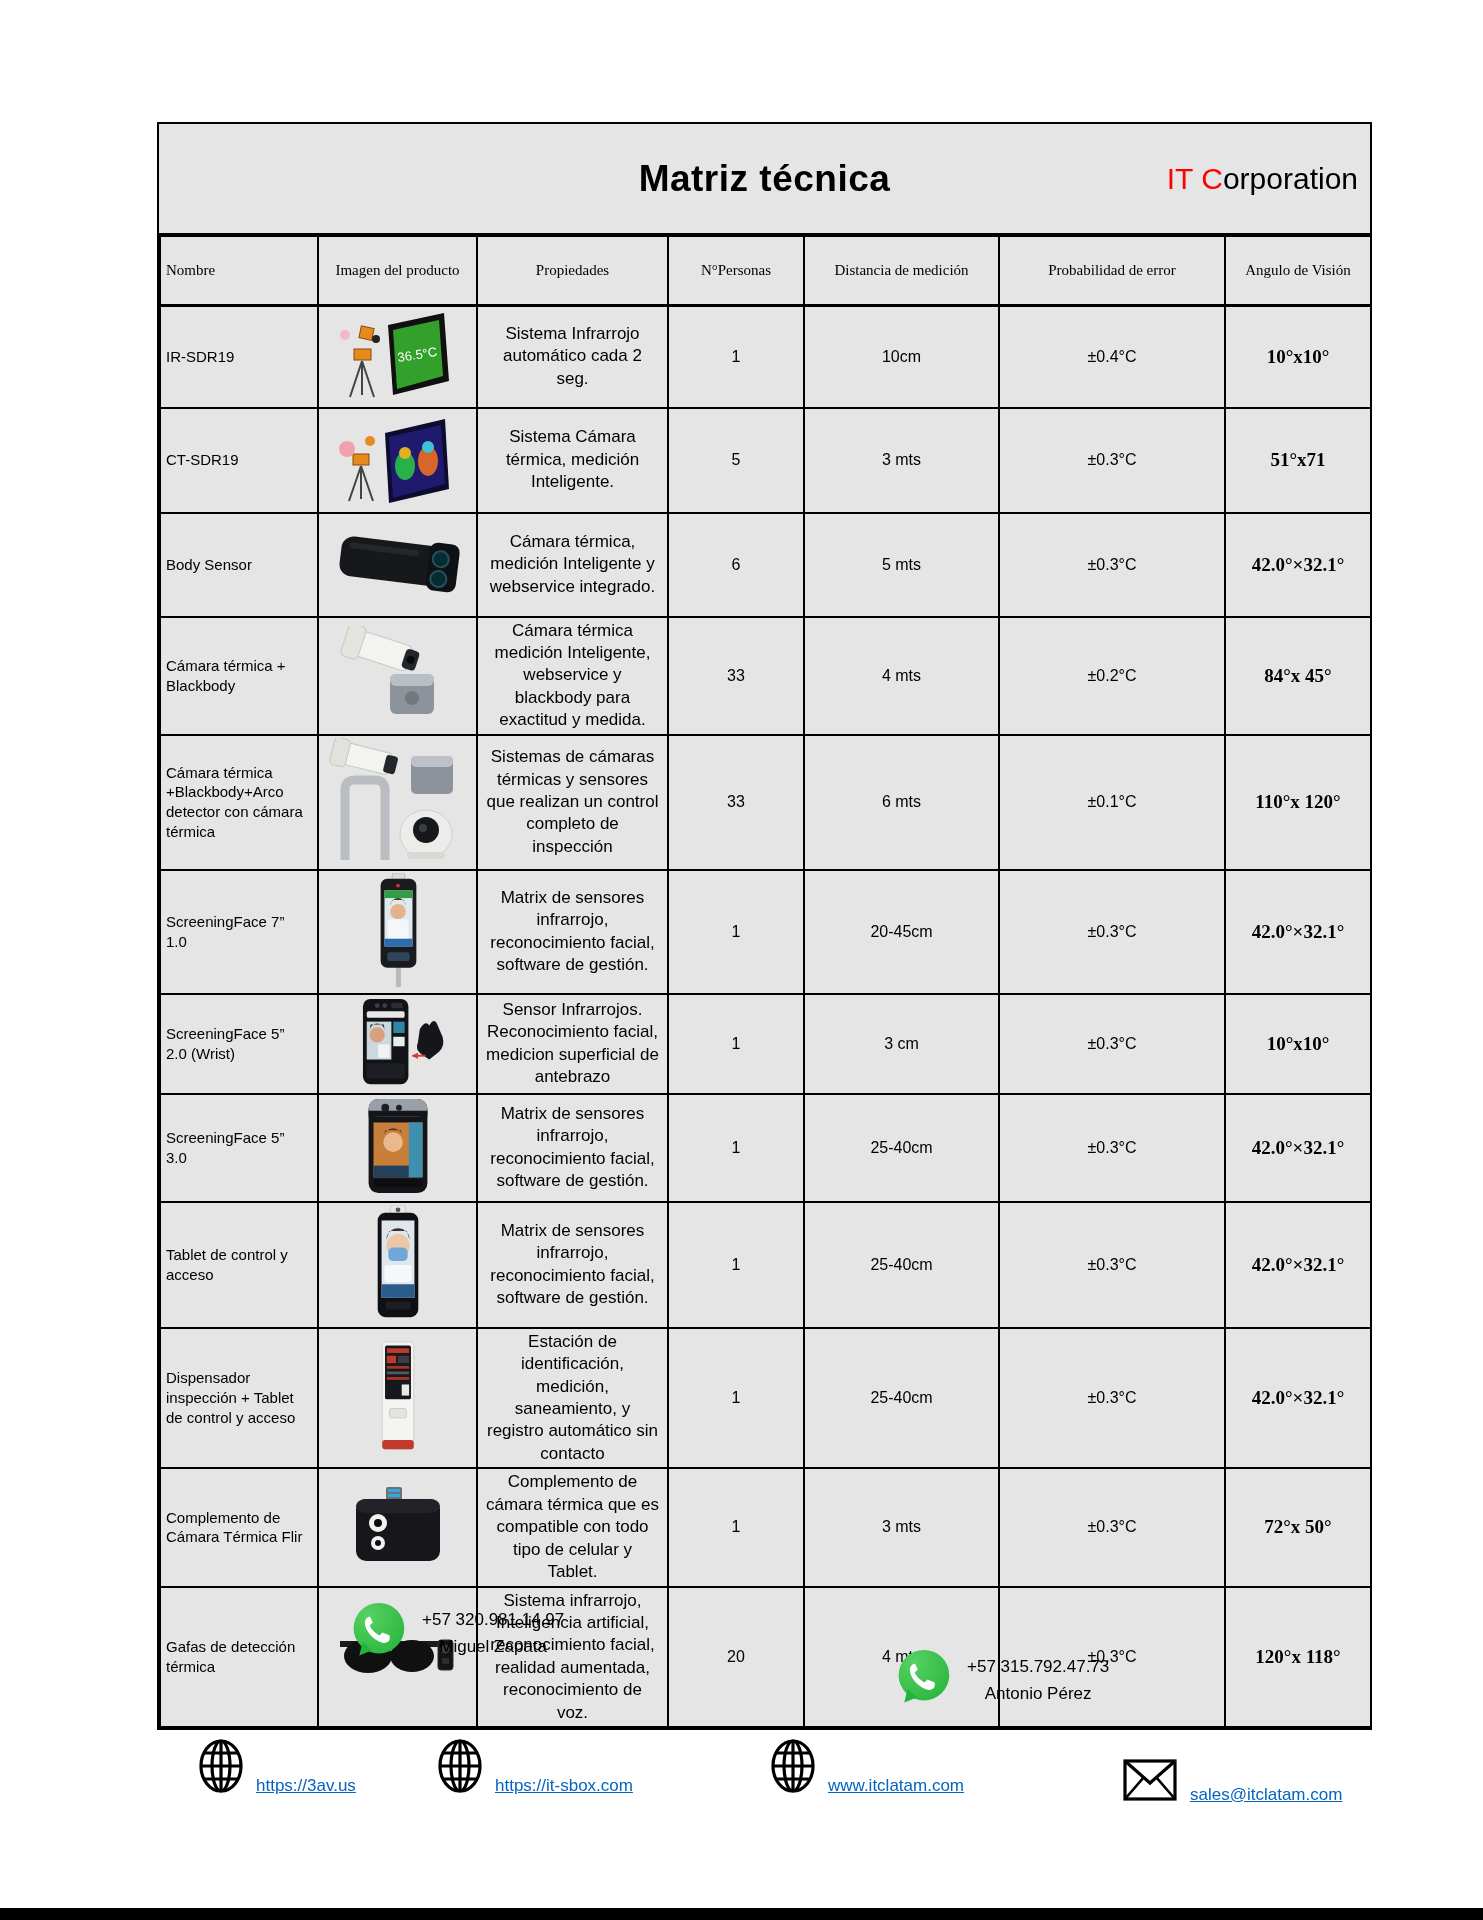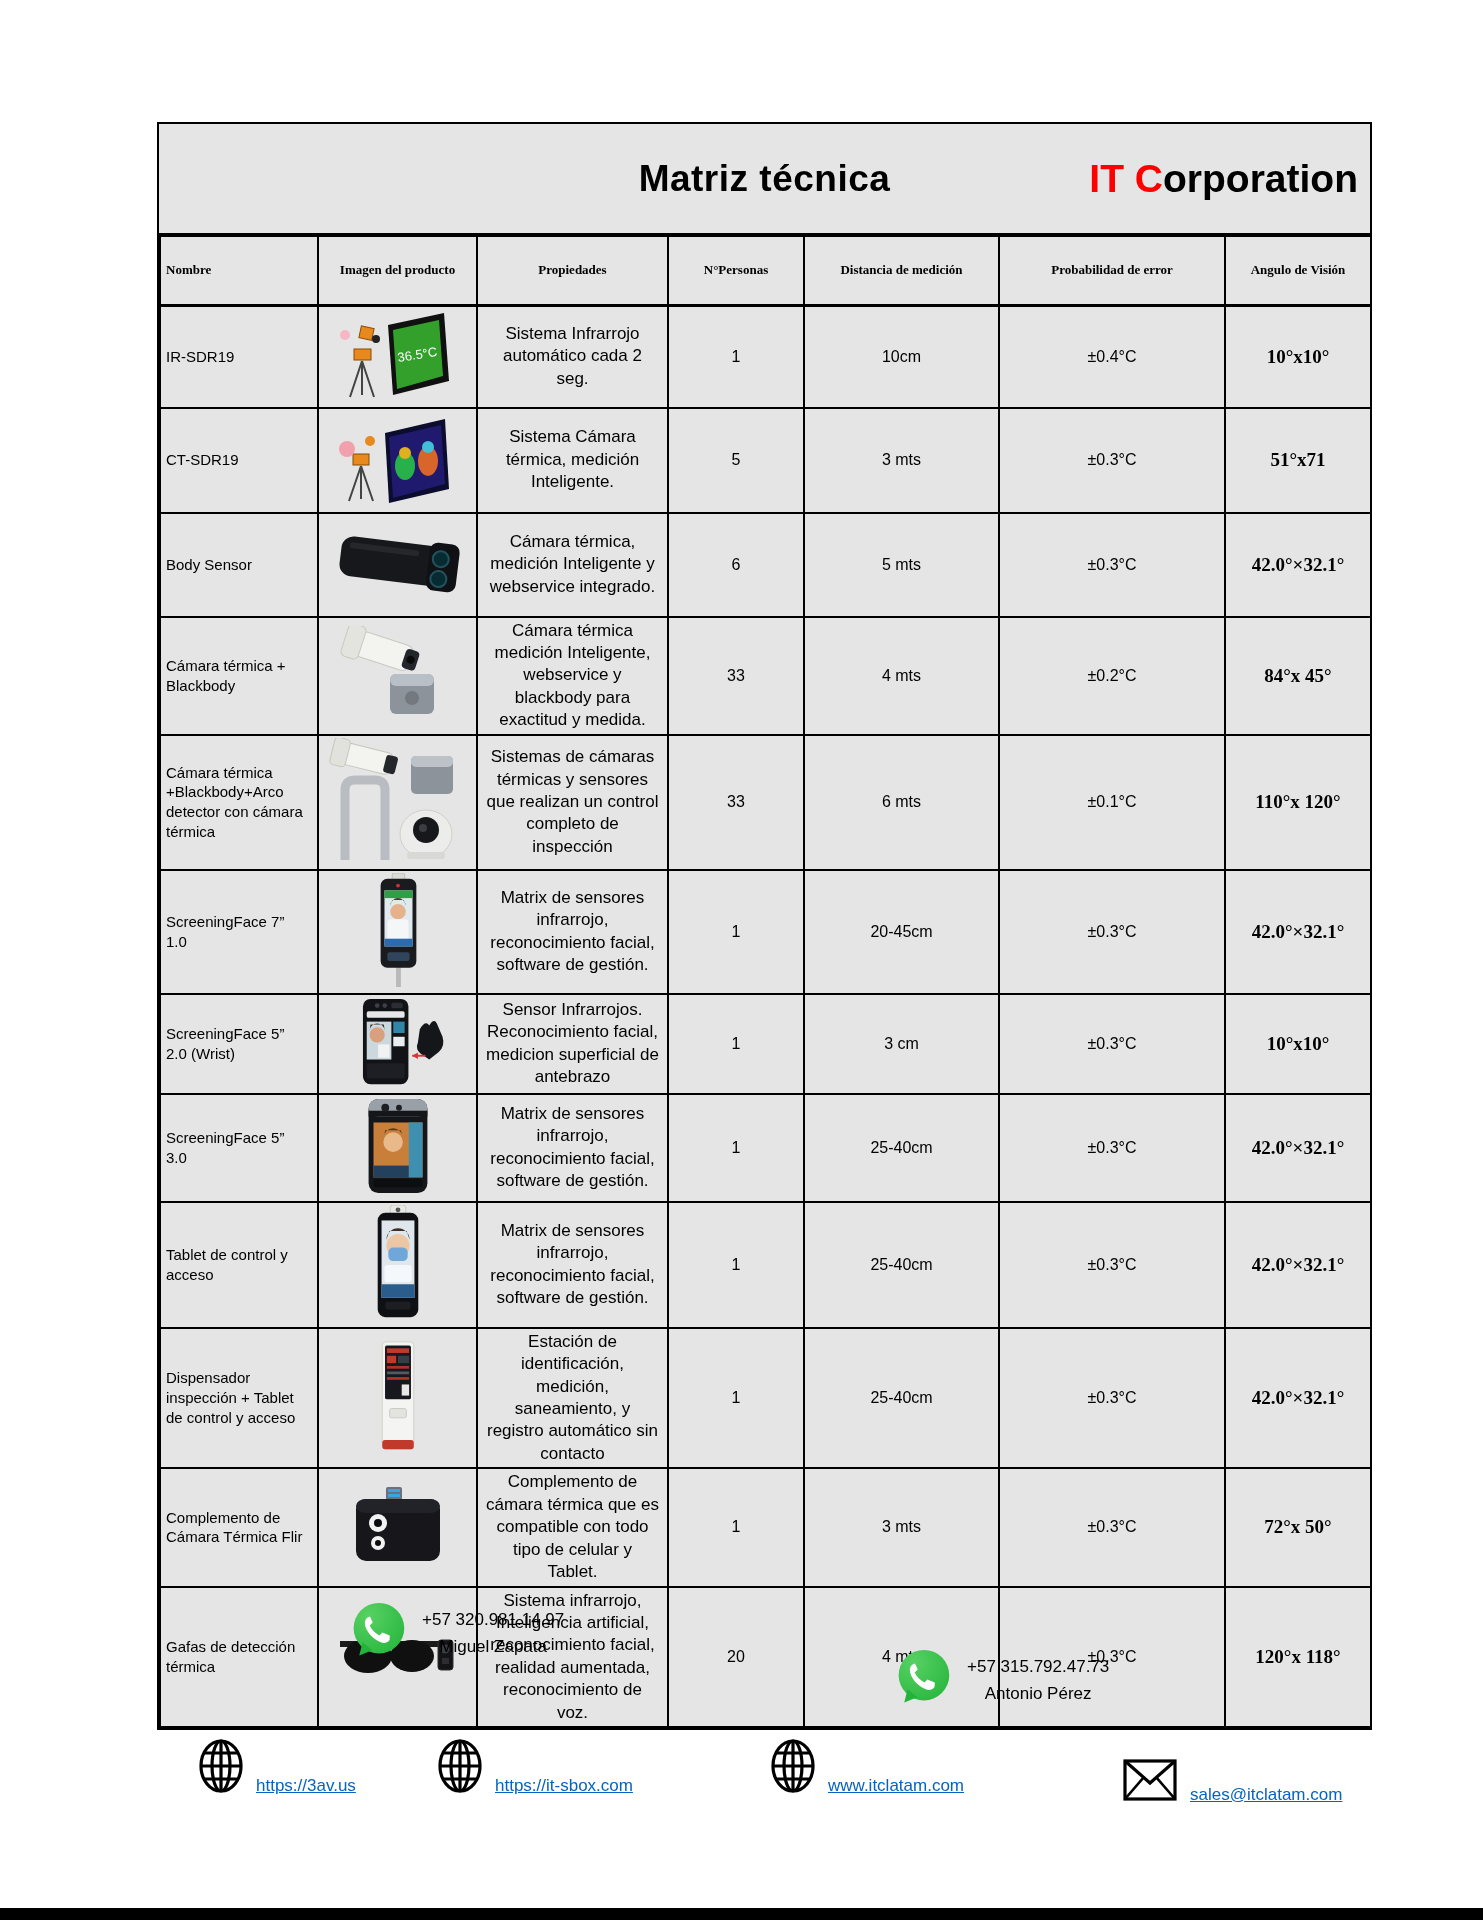--- a/index.html
+++ b/index.html
@@ -2,28 +2,28 @@
 <html><head>
 <meta charset="utf-8">
 <style>
   html,body{margin:0;padding:0;background:#ffffff;}
   body{width:1483px;height:1920px;position:relative;font-family:"Liberation Sans",sans-serif;color:#000;overflow:hidden;}
 
   
   .table-wrap{position:absolute;left:157px;top:122px;width:1211px;border:2px solid #000;background:#e5e5e5;}
   .title-bar{height:109px;position:relative;border-bottom:2px solid #000;display:flex;align-items:center;justify-content:center;}
   .doc-title{font-size:37px;font-weight:bold;letter-spacing:.5px;}
-  .company-logo{position:absolute;right:12px;top:50%;transform:translateY(-50%);font-size:39px;font-weight:bold;white-space:nowrap;}
+  .company-logo{position:absolute;right:12px;top:50%;transform:translateY(-50%);font-size:30px;font-weight:normal;white-space:nowrap;}
   .logo-red{color:#ff0000;}
   .logo-black{color:#000;}
 
   table.spec{border-collapse:collapse;table-layout:fixed;width:100%;}
   table.spec th,table.spec td{border:2px solid #000;overflow:hidden;}
   table.spec thead tr{height:69px;}
-  table.spec th{font-family:"Liberation Serif",serif;font-size:13px;font-weight:bold;text-align:center;padding:0 2px;}
+  table.spec th{font-family:"Liberation Serif",serif;font-size:15px;font-weight:normal;text-align:center;padding:0 2px;}
   table.spec th.h-left{text-align:left;padding-left:5px;}
   table.spec thead th{border-bottom:3px solid #000;}
 
   td.c-name{font-size:15px;text-align:left;vertical-align:middle;padding:2px 14px 2px 5px;line-height:1.32;}
   td.c-img{text-align:center;vertical-align:middle;padding:2px;}
   td.c-props{font-size:17px;text-align:center;vertical-align:middle;padding:2px 8px;line-height:1.32;}
   td.c-num{font-size:16px;text-align:center;vertical-align:middle;}
   td.c-angle{font-family:"Liberation Serif",serif;font-weight:bold;font-size:19px;text-align:center;vertical-align:middle;}
   .prod-img{display:inline-block;line-height:0;}
 

